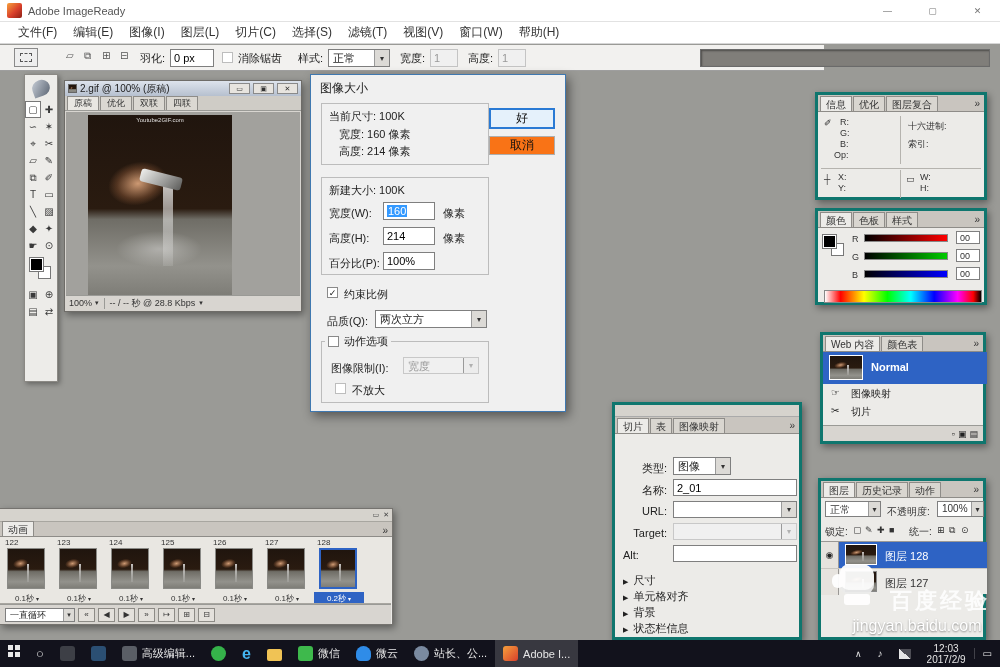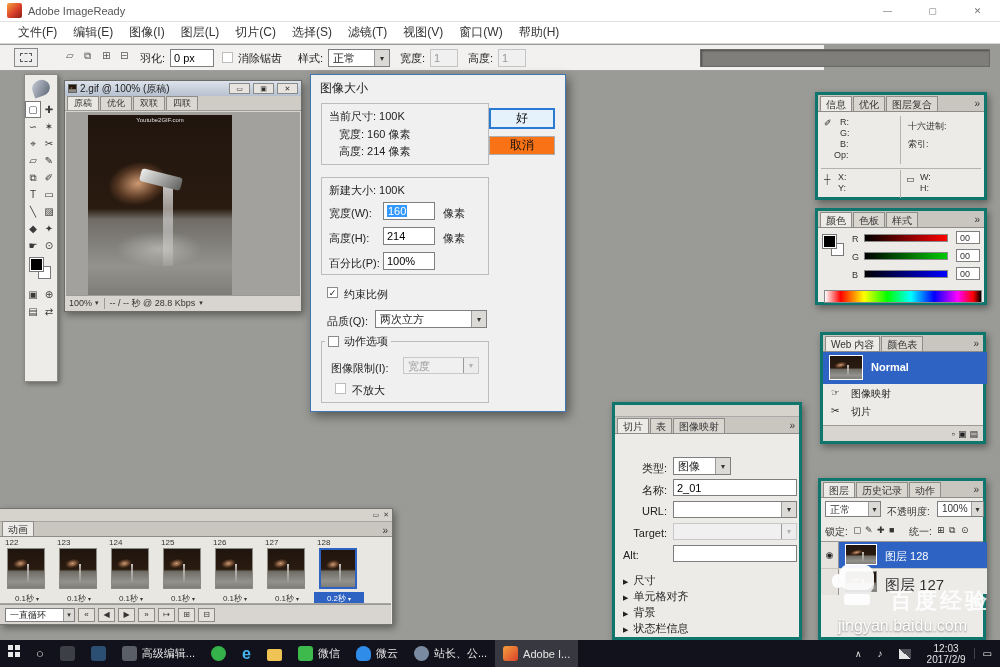--- a/index.html
+++ b/index.html
@@ -411,21 +411,21 @@
       <div class="abs" style="left:0;top:44px;width:166px;height:26px;background:#2e63c4">
         <div style="position:absolute;left:0;top:0;width:18px;height:26px;background:#e6e3de;border-right:1px solid #9a9895;display:flex;align-items:center;justify-content:center">
             <span class="gi" data-glyph="◉" style="font-size:9px;color:#222"></span>
           </div>
         <div class="minimg" style="position:absolute;left:24px;top:2px;width:32px;height:21px;border:1px solid #fff"></div>
         <span style="position:absolute;left:64px;top:7px;color:#fff;font-size:11px">图层 128</span>
       </div>
       <div class="abs" style="left:0;top:70px;width:166px;height:26px;background:#ecebe8;border-top:1px solid #c8c6c1">
         <div style="position:absolute;left:0;top:0;width:18px;height:26px;background:#e6e3de;border-right:1px solid #9a9895"></div>
         <div class="minimg" style="position:absolute;left:24px;top:2px;width:32px;height:21px;border:1px solid #888"></div>
-        <span style="position:absolute;left:64px;top:7px;color:#333;font-size:15px">图层 127</span>
+        <span style="position:absolute;left:64px;top:7px;color:#333;font-size:11px">图层 127</span>
       </div>
     </div>
   </div>
 
   <div class="anim">
     <div class="atitle">
       <span class="gi" data-glyph="▭"></span>
       <span class="gi" data-glyph="✕"></span>
     </div>
     <div class="ptabs" style="height:15px">
@@ -504,21 +504,21 @@
       <div class="abtn gi" data-glyph="⊟"></div>
     </div>
   </div>
 
   <div class="abs" style="left:832px;top:562px;width:54px;height:48px;z-index:40;opacity:.95">
     <div style="position:absolute;left:8px;top:2px;width:34px;height:30px;background:#fff;border-radius:9px 12px 9px 9px;box-shadow:inset 0 -4px 0 rgba(0,0,0,.08)"></div>
     <div style="position:absolute;left:0;top:12px;width:12px;height:14px;background:#fff;border-radius:6px"></div>
     <div style="position:absolute;left:12px;top:32px;width:26px;height:11px;background:#fff;border-radius:3px"></div>
   </div>
   <span class="abs" style="left:890px;top:586px;font-size:22px;font-weight:bold;color:rgba(255,255,255,.85);z-index:40;letter-spacing:3px">百度经验</span>
-  <span class="abs" style="left:838px;top:617px;width:158px;text-align:left;font-size:16px;color:#fff;text-shadow:0 1px 2px rgba(0,0,0,.45);z-index:40">jingyan.baidu.com</span>
+  <span class="abs" style="left:838px;top:617px;width:158px;text-align:center;font-size:16px;color:#fff;text-shadow:0 1px 2px rgba(0,0,0,.45);z-index:40">jingyan.baidu.com</span>
 
   <div class="taskbar">
     <div class="tbi">
         <div class="winlogo"></div>
       </div>
     <div class="tbi">
         <span class="gi" data-glyph="○" style="font-size:13px"></span>
       </div>
     <div class="tbi">
         <div class="ticon" style="background:#3d3f46"></div>

